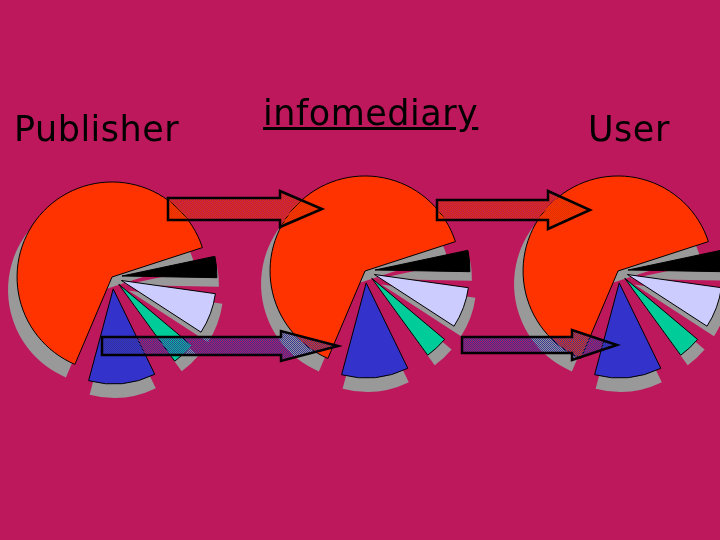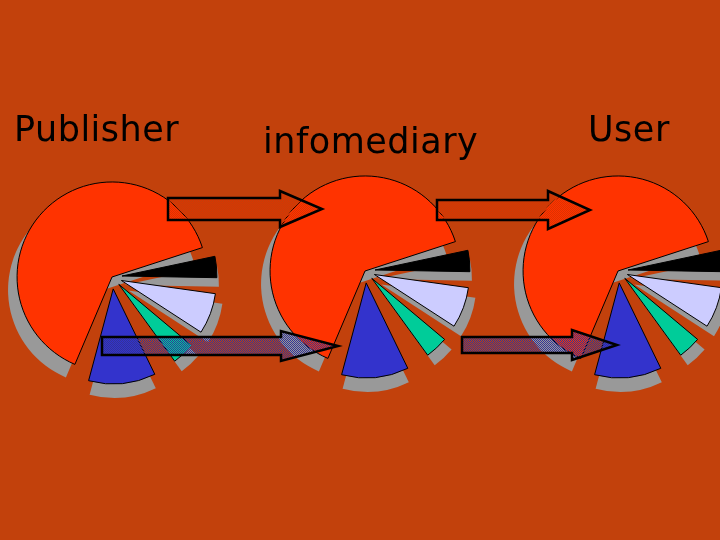--- a/index.html
+++ b/index.html
@@ -1,25 +1,25 @@
 <!DOCTYPE html>
 <html><head>
 <meta charset="utf-8">
 <style>
   html,body{margin:0;padding:0;background:#fff;}
   .slide{
-    position:relative;width:720px;height:540px;background:#c2410c;
+    position:relative;width:720px;height:540px;background:#be185d;
     overflow:hidden;font-family:"DejaVu Sans",sans-serif;
   }
   .pie-label{
     position:absolute;font-size:35px;line-height:1.1;color:#000;
     letter-spacing:0.5px;white-space:nowrap;
   }
   #label-publisher{left:14px;top:110px;}
-  #label-infomediary{left:263px;top:122px;}
+  #label-infomediary{left:263px;top:94px;text-decoration:underline;}
   #label-user{left:588px;top:110px;}
   svg{position:absolute;left:0;top:0;}
 </style>
 </head>
 <body>
 
 <div class="slide">
   <div class="pie-label" id="label-publisher">Publisher</div>
   <div class="pie-label" id="label-infomediary">infomediary</div>
   <div class="pie-label" id="label-user">User</div>

